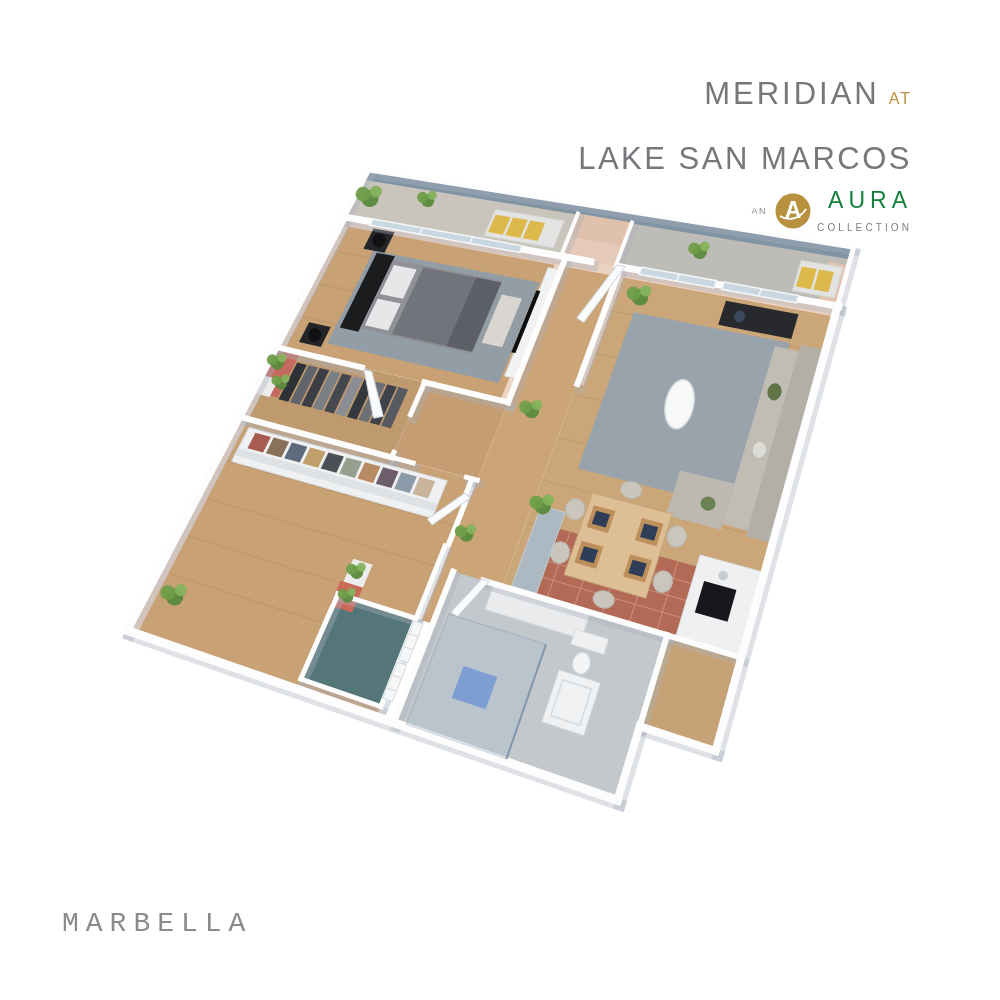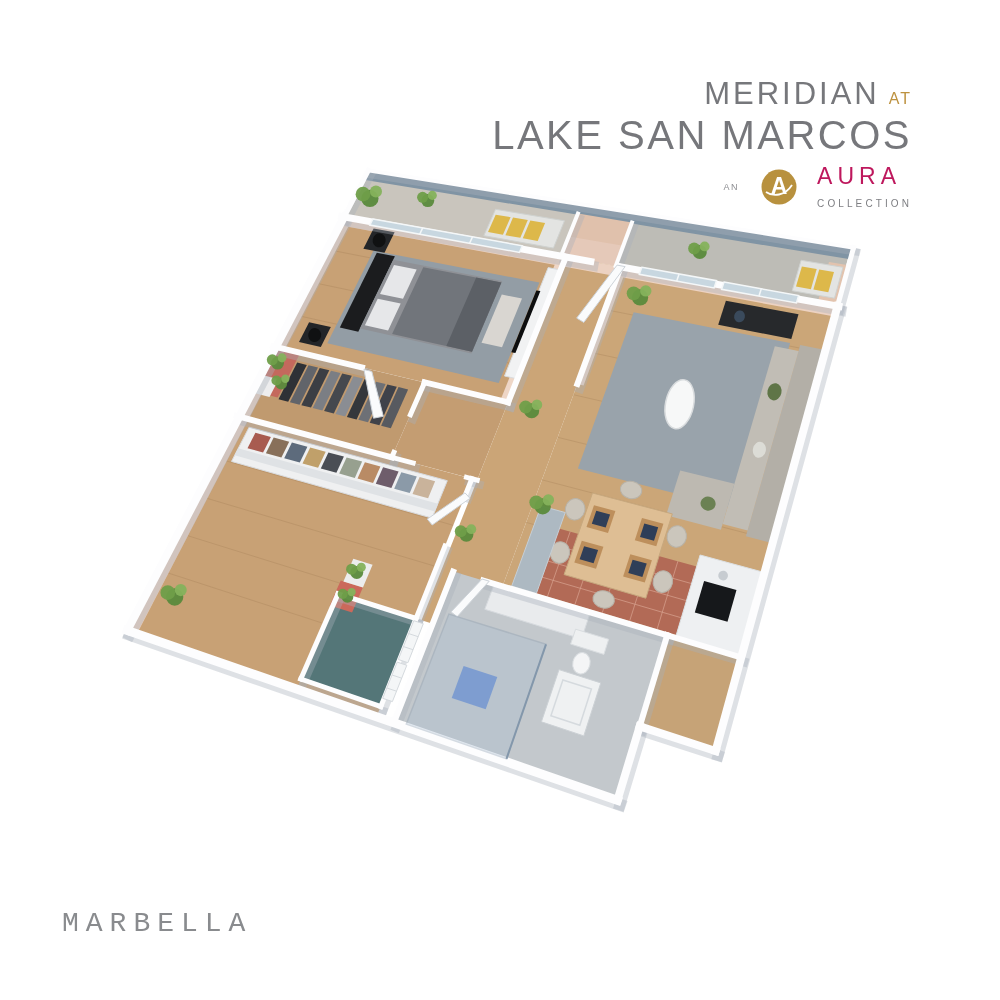--- a/index.html
+++ b/index.html
@@ -2,26 +2,26 @@
 <html><head>
 <meta charset="utf-8">
 <style>
   html,body{margin:0;padding:0;background:#ffffff;}
   #page{position:relative;width:964px;height:1000px;background:#ffffff;overflow:hidden;
         font-family:"Liberation Sans", sans-serif;}
   #plan-svg{position:absolute;left:0;top:0;}
   .brand{position:absolute;top:76px;right:52px;text-align:right;color:#76777b;}
   .brand .l1{font-size:31px;letter-spacing:3px;line-height:36px;white-space:nowrap;}
   .brand .l1 .at{font-size:16px;letter-spacing:2px;color:#bd9240;margin-left:9px;}
-  .brand .l2{font-size:40px;letter-spacing:2.5px;line-height:36px;white-space:nowrap;}
-  .logo-row{margin-top:12px;display:flex;align-items:center;justify-content:flex-end;gap:20px;}
+  .brand .l2{font-size:31px;letter-spacing:2.5px;line-height:36px;white-space:nowrap;margin-top:24px;}
+  .logo-row{margin-top:12px;display:flex;align-items:center;justify-content:flex-end;gap:6px;}
   .an{font-size:9px;letter-spacing:1.5px;color:#8d8e92;margin-right:2px;}
   .badge{width:36px;height:36px;display:block;}
   .wordmark-block{text-align:left;}
-  .aura{font-size:23px;letter-spacing:5px;color:#be185d;line-height:23px;}
+  .aura{font-size:23px;letter-spacing:5px;color:#15803d;line-height:23px;text-align:right;}
   .collection{font-size:10px;letter-spacing:3.1px;color:#7d7e82;margin-top:10px;}
   .plan-name{position:absolute;left:62px;top:908px;font-size:28px;letter-spacing:7px;color:#898b8e;font-family:Liberation Mono, monospace;}
 </style>
 </head>
 <body>
 
 <div id="page">
 
   <svg id="plan-svg" width="1000" height="1000">
       <polygon points="366.5,179.2 577.9,213.6 560.9,256.1 346.6,217.3" fill="#c9c5bd"></polygon>

